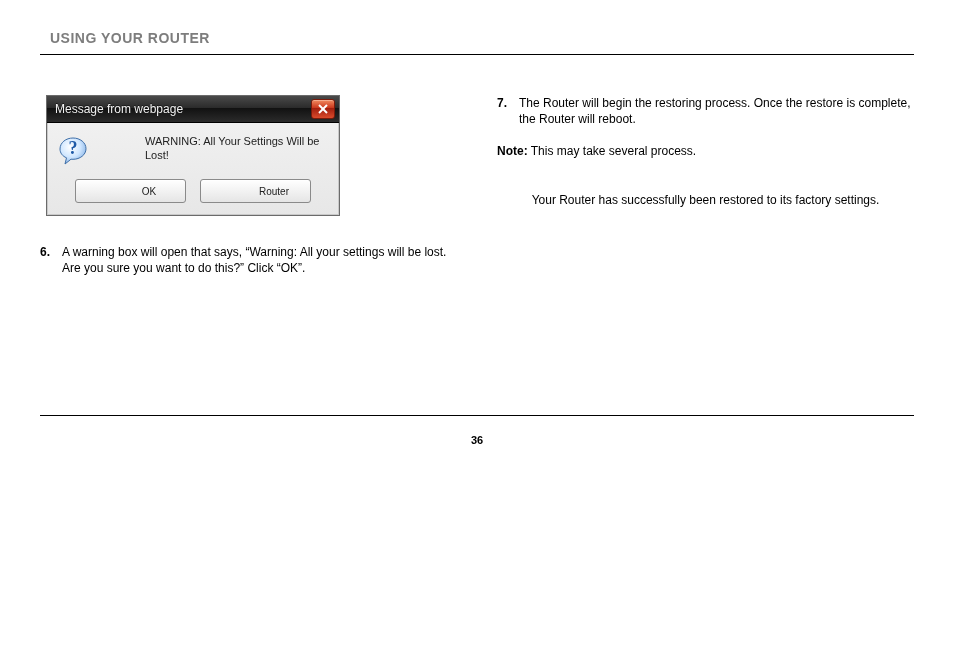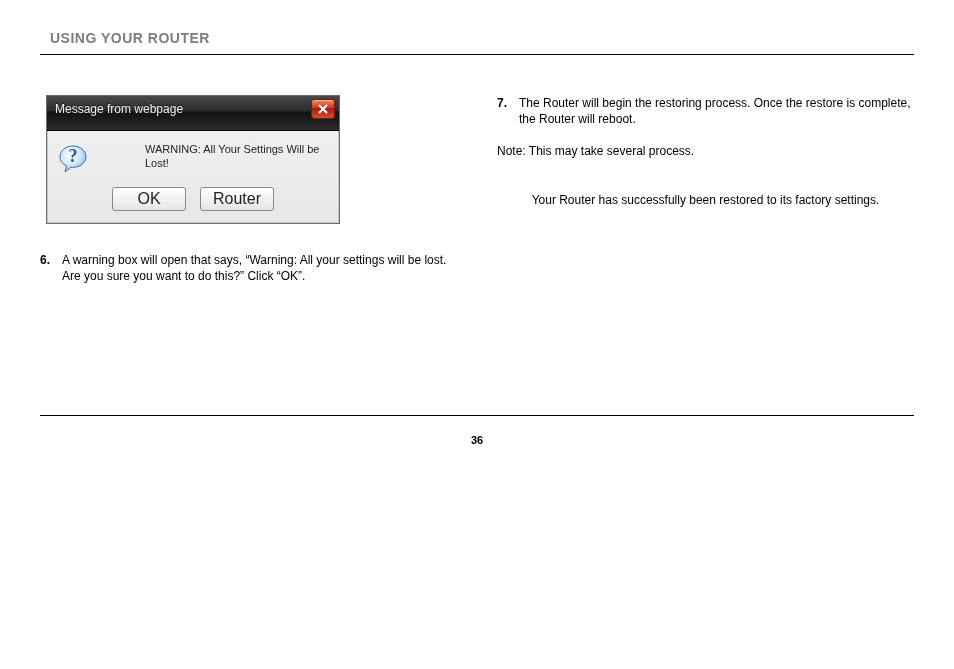--- a/index.html
+++ b/index.html
@@ -45,21 +45,21 @@
     background: linear-gradient(#f3f3f3, #e7e7e7);
     box-shadow: 0 0 0 1px #c9c9c9 inset;
     margin-left: 6px;
     margin-bottom: 28px;
   }
   .dlg-titlebar {
     height: 26px;
     display: flex;
     align-items: center;
     justify-content: space-between;
-    padding: 0 4px 8px 8px;
+    padding: 0 4px 0 8px;
     background: linear-gradient(#4a4a4a, #2b2b2b 45%, #111 46%, #2b2b2b);
     color: #fff;
     font-size: 12px;
     border-bottom: 1px solid #000;
   }
   .dlg-title-text {
     font-family: Arial, Helvetica, sans-serif;
     color: #f0f0f0;
     text-shadow: 0 -1px 0 rgba(0,0,0,0.5);
   }
@@ -96,51 +96,52 @@
   }
   .dlg-buttons {
     display: flex;
     gap: 14px;
     justify-content: center;
     padding: 6px 0 12px 0;
   }
   .dlg-btn {
     width: 72px;
     height: 22px;
-    font-size: 16px;
+    font-size: 10px;
     font-family: Arial, Helvetica, sans-serif;
     color: #222;
     background: linear-gradient(#ffffff, #e5e5e5);
     border: 1px solid #8a8a8a;
     border-radius: 3px;
     box-shadow: 0 1px 0 rgba(255,255,255,0.8) inset;
     display: flex;
     align-items: center;
     justify-content: center;
+    padding-left: 37px;
   }
 
   
   .step {
     display: flex;
     font-size: 12px;
     line-height: 1.35;
     margin-bottom: 16px;
   }
   .step .num {
     font-weight: bold;
     width: 22px;
     flex: 0 0 22px;
   }
   .step .txt { flex: 1; }
   .note {
     font-size: 12px;
     line-height: 1.35;
     margin-bottom: 32px;
   }
-  .note .lbl { font-weight: normal; }
+  .note .lbl { font-weight: bold; }
   .confirm {
     font-size: 12px;
     line-height: 1.35;
     text-align: center;
   }
 
   .hr-bottom {
     position: absolute;
     left: 40px;
     right: 40px;

